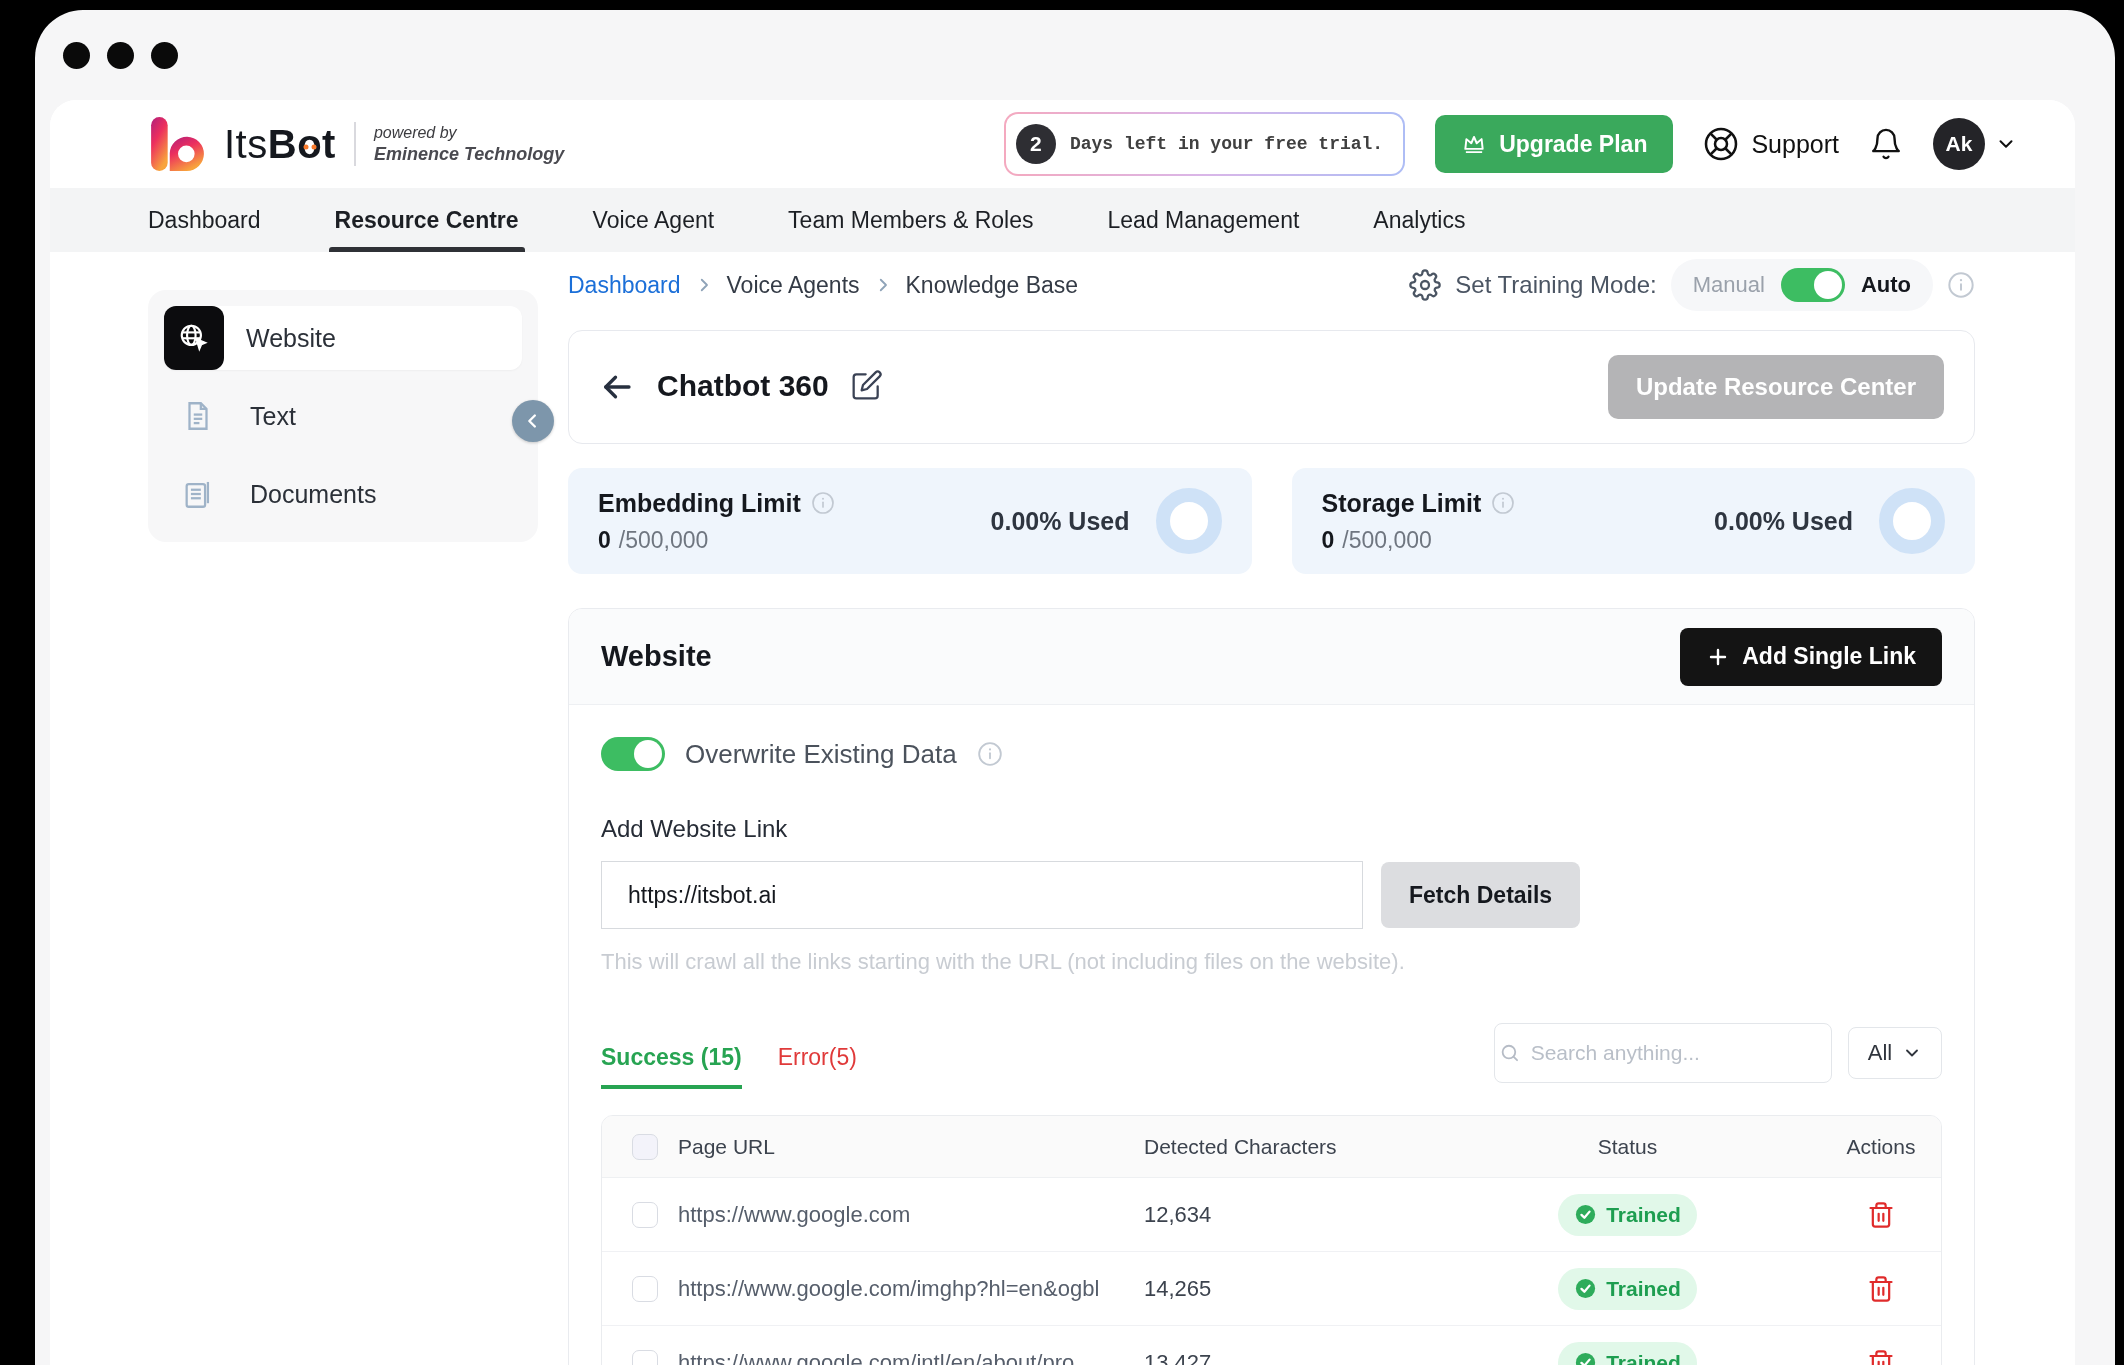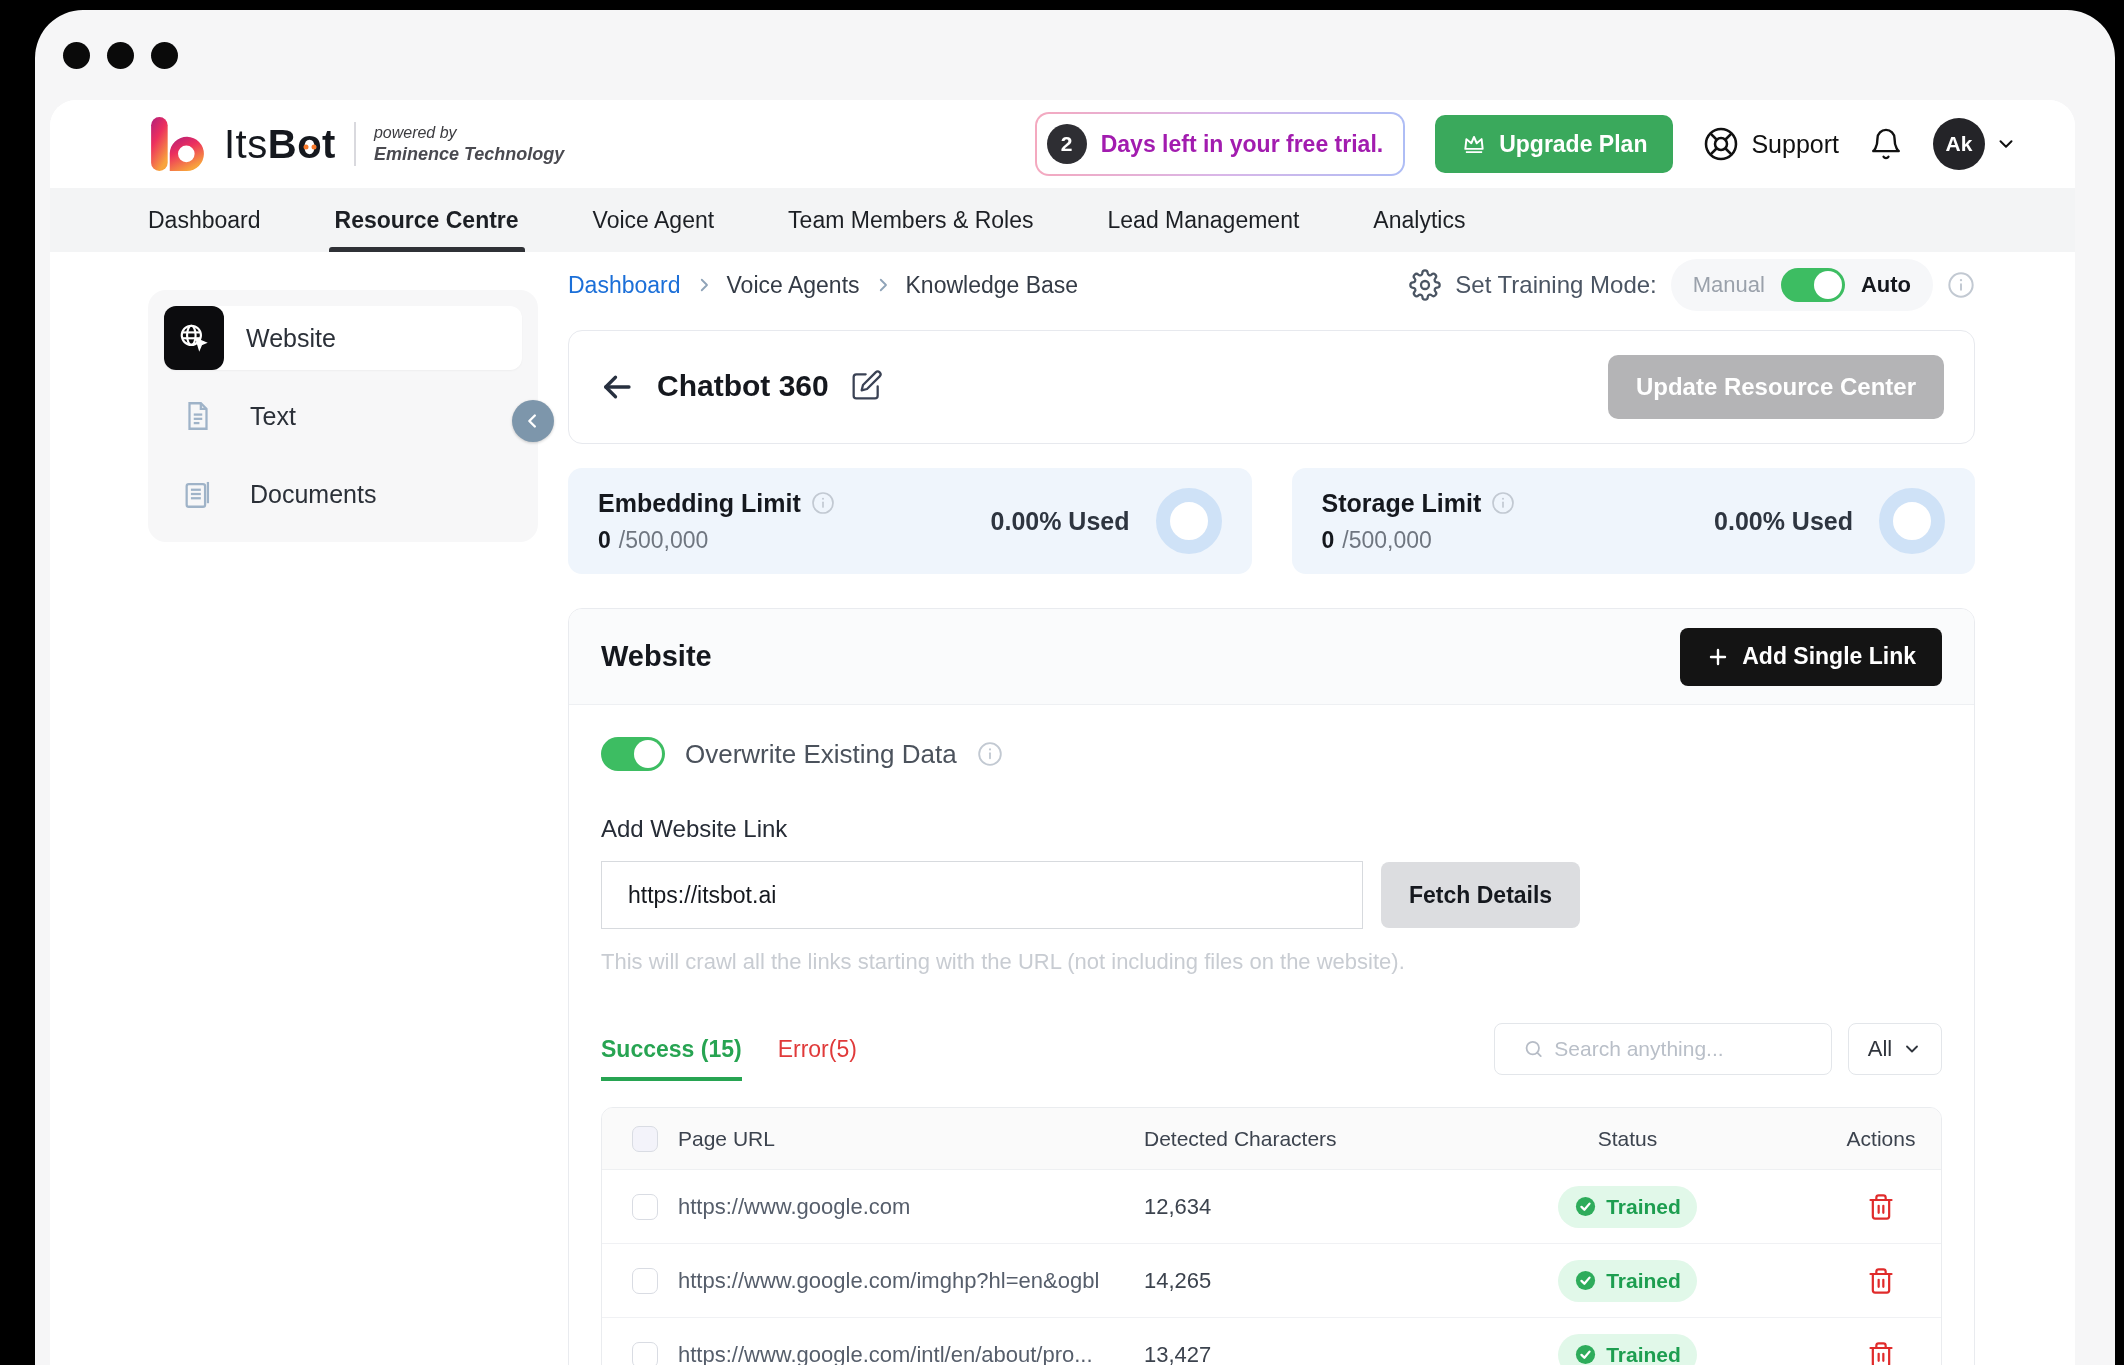--- a/index.html
+++ b/index.html
@@ -54,21 +54,21 @@
   }
   .trial-pill {
     background:#fff; border-radius:12px; height:60px;
     display:flex; align-items:center; gap:14px; padding:0 20px 0 10px;
   }
   .trial-count {
     width:40px; height:40px; border-radius:50%; background:#2e2e33;
     color:#fff; font-size:21px; font-weight:700;
     display:flex; align-items:center; justify-content:center;
   }
-  .trial-text { font-size:23px; font-weight:700; color:#a21caf; }
+  .trial-text { font-size:18px; font-weight:700; color:#404040;font-family:Liberation Mono, monospace; }
   .upgrade-btn {
     height:58px; background:#3aa95c; border:none; border-radius:10px;
     color:#fff; font-size:23px; font-weight:700;
     display:flex; align-items:center; gap:12px; padding:0 26px; cursor:pointer;
     font-family:inherit;
   }
   .support { display:flex; align-items:center; gap:12px; font-size:25px; color:#111; cursor:pointer; }
   .bell { cursor:pointer; }
   .avatar-group { display:flex; align-items:center; gap:10px; cursor:pointer; }
   .avatar {
@@ -189,22 +189,22 @@
     font-family:inherit;
   }
   .helper { margin-top:20px; font-size:22px; color:#c8ccd2; }
 
   .tabs-row { margin-top:48px; display:flex; align-items:flex-end; }
   .tab { font-size:23px; cursor:pointer; padding-bottom:14px; }
   .tab.success { color:#27a452; font-weight:600; border-bottom:4px solid #27a452; }
   .tab.error { color:#e03a3a; margin-left:36px; padding-bottom:18px; }
   .tabs-controls { margin-left:auto; display:flex; align-items:center; gap:16px; padding-bottom:6px; }
   .search-box {
-    width:338px; height:52px; border:1.5px solid #e3e6ea; border-radius:8px;
-    display:flex; align-items:center; gap:10px; padding:0 28px; background:#fff;
+    width:338px; height:60px; border:1.5px solid #e3e6ea; border-radius:8px;
+    display:flex; align-items:center; gap:10px; padding:0 4px; background:#fff;
   }
   .search-box input {
     border:none; outline:none; font-size:21px; color:#434a55; width:100%;
     font-family:inherit; background:transparent;
   }
   .search-box input::placeholder { color:#b9bfc8; }
   .all-select {
     width:94px; height:52px; border:1.5px solid #e3e6ea; border-radius:8px;
     display:flex; align-items:center; justify-content:center; gap:10px;
     font-size:22px; color:#30353d; cursor:pointer; background:#fff;

